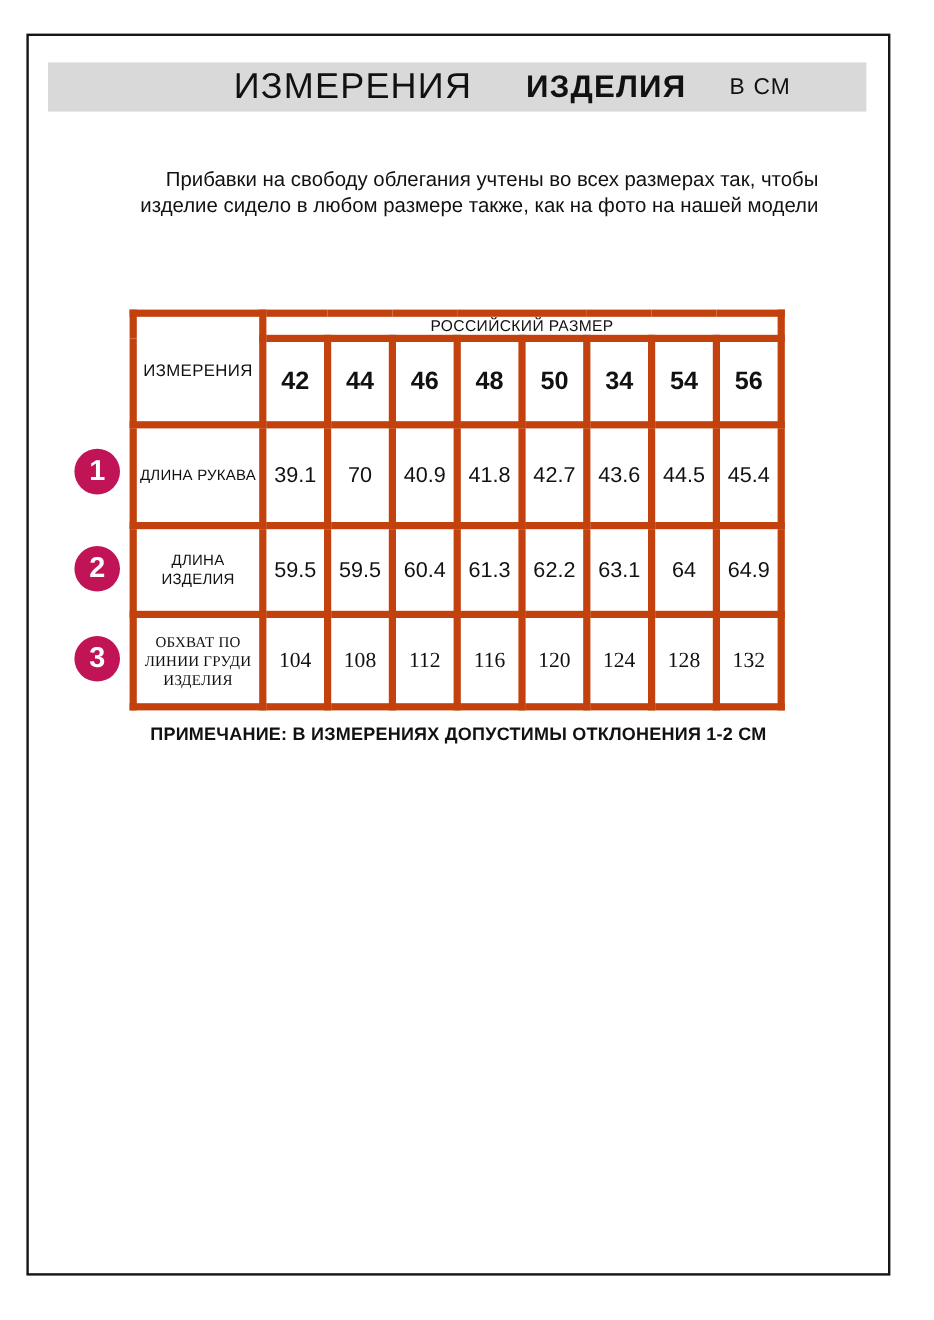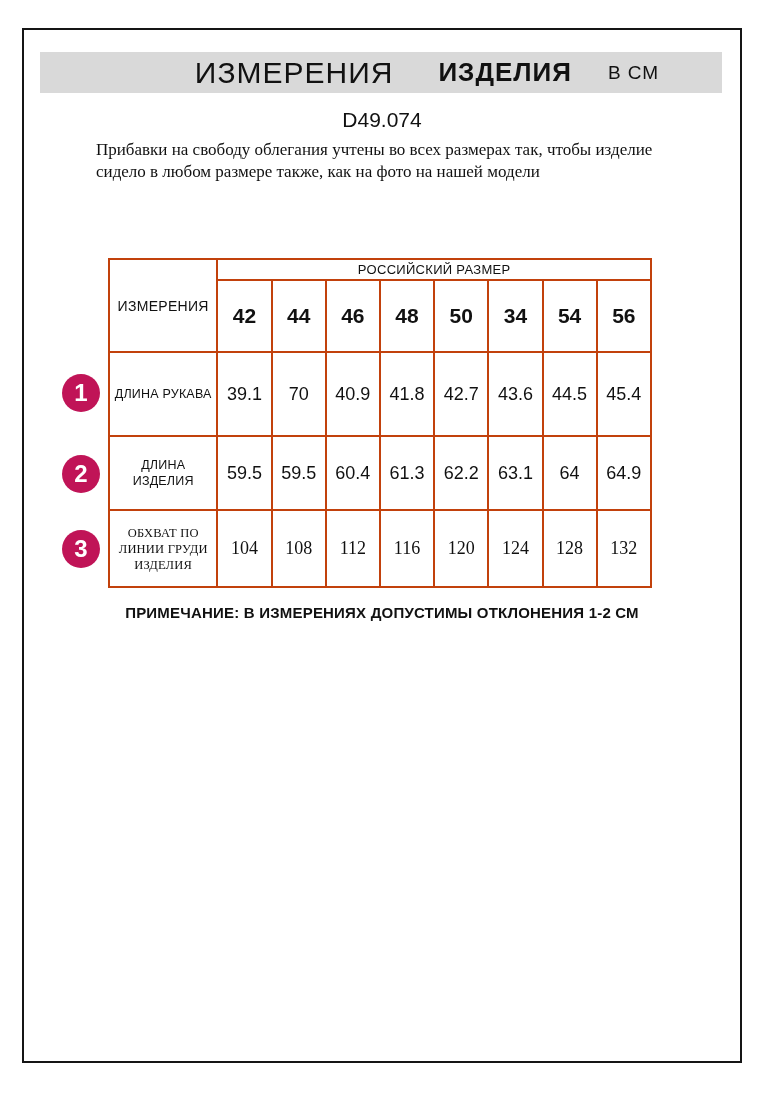--- a/index.html
+++ b/index.html
@@ -63,35 +63,34 @@
     width: 720px;
     text-align: center;
     font-size: 21px;
     font-weight: 400;
   }
   .description {
     position: absolute;
     left: 96px;
     top: 139px;
     width: 586px;
-    text-align: left;
+    text-align: right;
     font-size: 17px;
     line-height: 22px;
-    font-family: Liberation Serif, serif;
   }
   table.size-table {
     position: absolute;
     left: 108px;
     top: 258px;
     border-collapse: collapse;
     table-layout: fixed;
     width: 544px;
   }
   table.size-table td {
-    border: 2px solid #c2410c;
+    border: 6px solid #c2410c;
     text-align: center;
     vertical-align: middle;
     padding: 0;
     overflow: hidden;
   }
   td.corner-header {
     width: 108px;
     font-size: 14px;
     letter-spacing: 0.3px;
   }
@@ -146,21 +145,20 @@
 
 <div class="page">
   <div class="frame"></div>
 
   <div class="title-bar">
     <span class="title-main">ИЗМЕРЕНИЯ</span>
     <span class="title-emphasis">ИЗДЕЛИЯ</span>
     <span class="title-unit">В СМ</span>
   </div>
 
-  <div class="product-code">D49.074</div>
 
   <div class="description">Прибавки на свободу облегания учтены во всех размерах так, чтобы изделие сидело в любом размере также, как на фото на нашей модели</div>
 
   <table class="size-table">
     <colgroup>
       <col style="width:108px">
       <col style="width:54px">
         <col style="width:54px">
         <col style="width:54px">
         <col style="width:54px">

